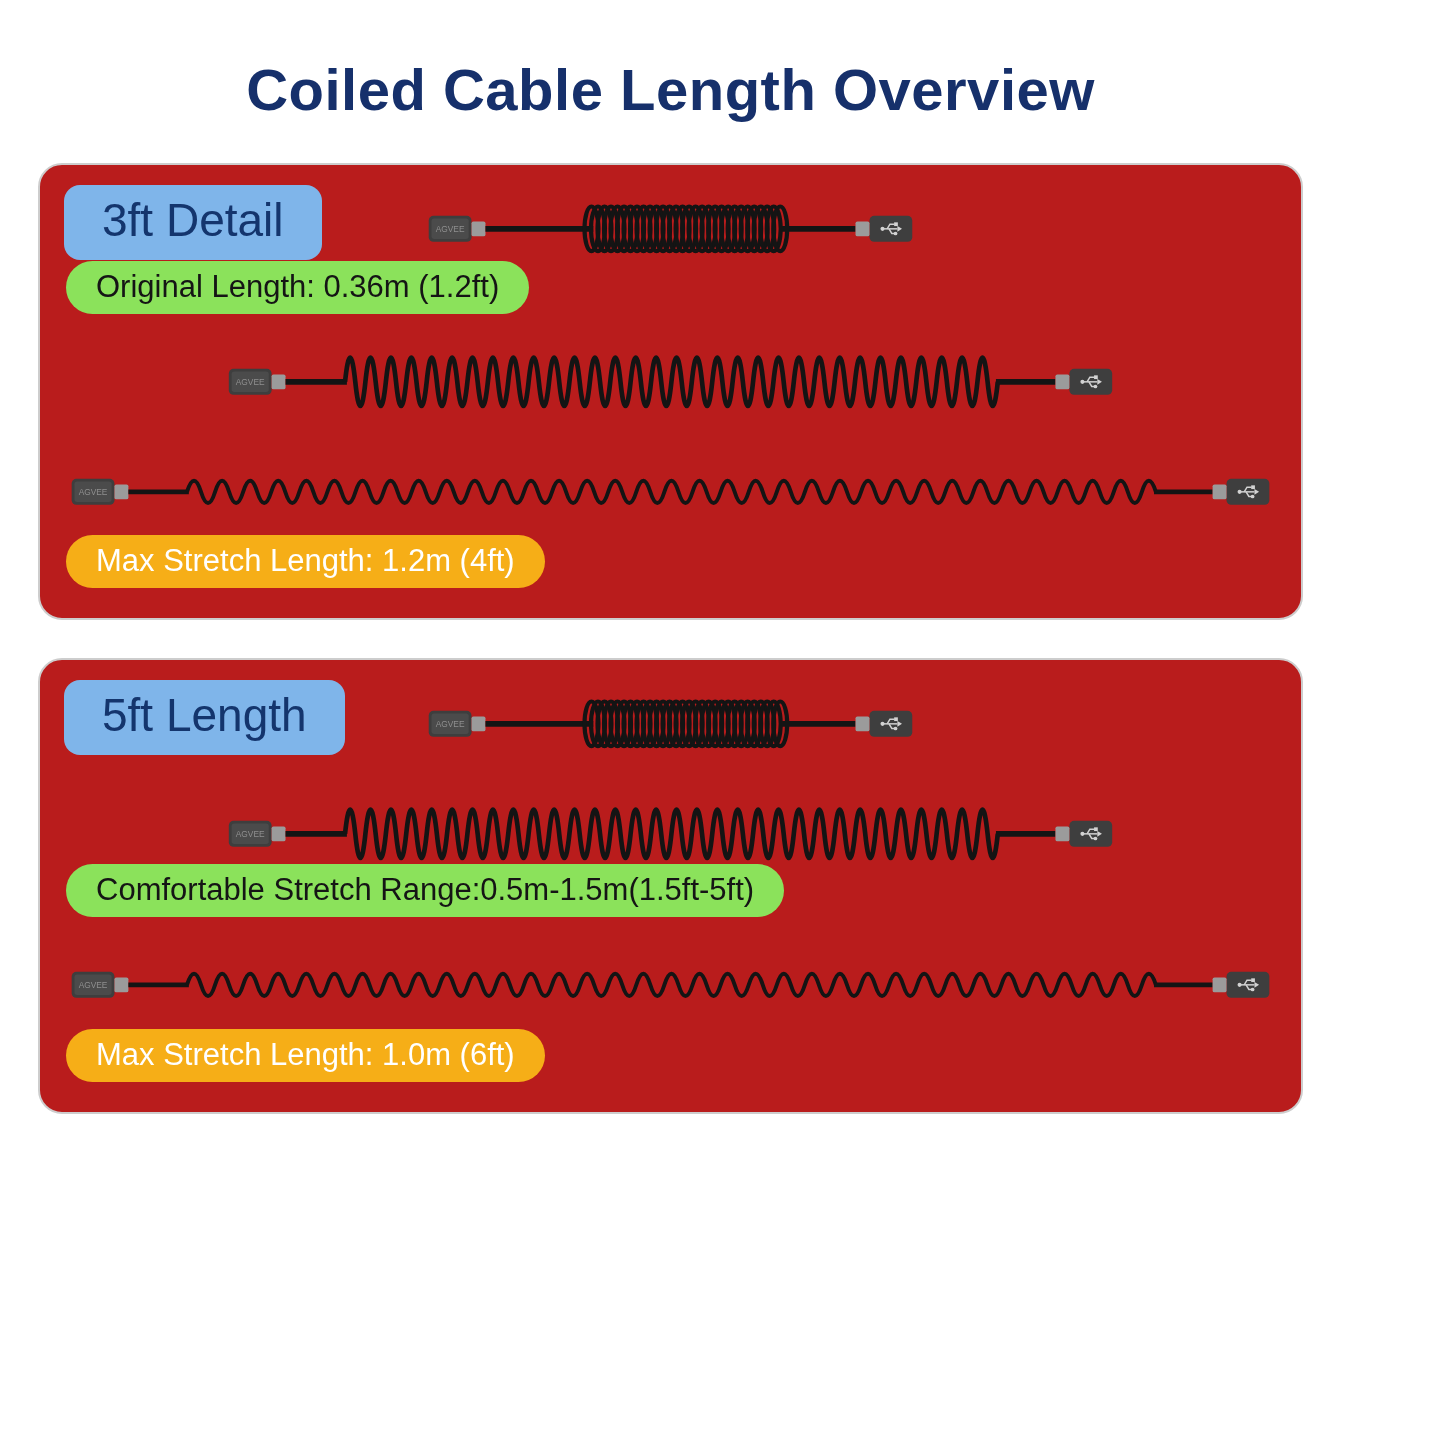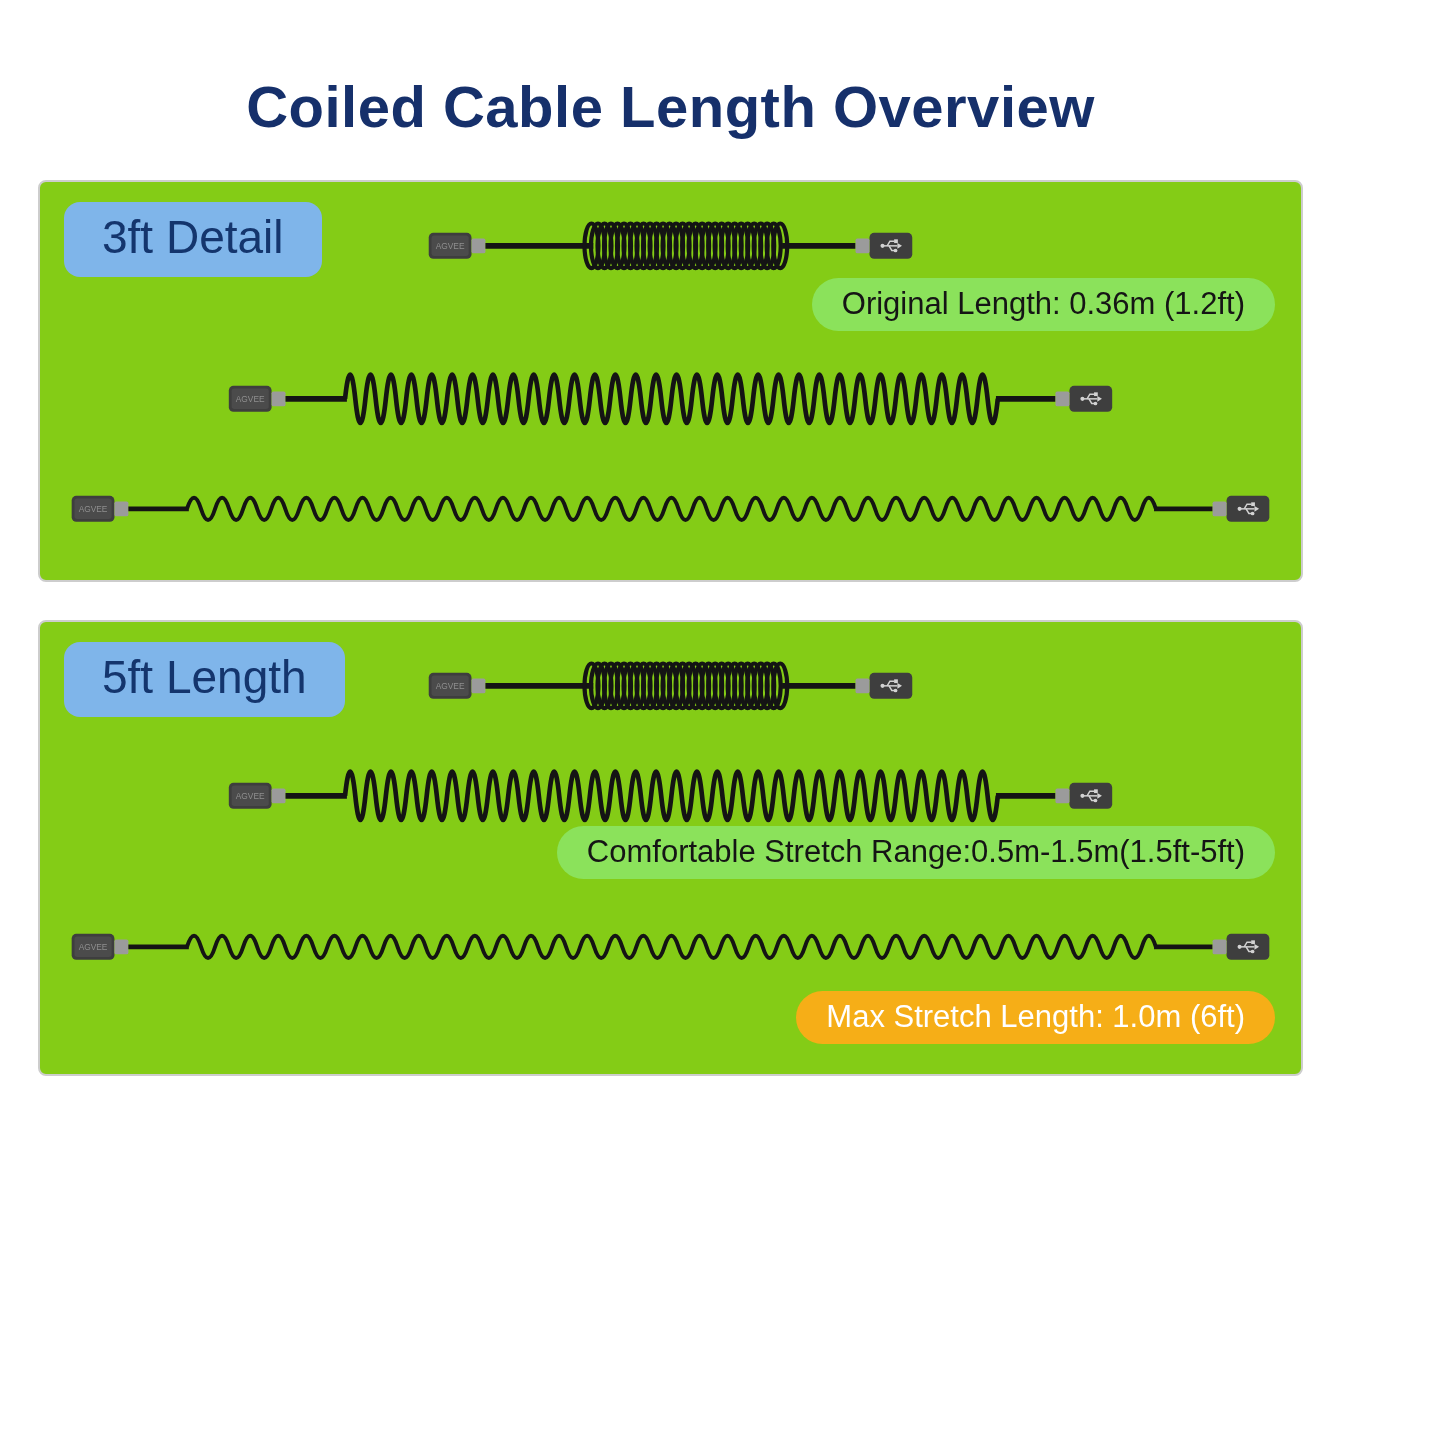--- a/index.html
+++ b/index.html
@@ -1,53 +1,53 @@
 <!DOCTYPE html>
 <html><head>
 <meta charset="utf-8">
 <style>
   html,body{margin:0;padding:0;background:#ffffff;}
   body{
     width:1445px;
     font-family:"Liberation Sans", sans-serif;
     -webkit-font-smoothing:antialiased;
   }
-  .page{width:1341px;box-sizing:border-box;padding:55px 38px 30px;}
+  .page{width:1341px;box-sizing:border-box;padding:38px 38px 30px;}
   .title{
     text-align:center;
     font-size:58px;
     font-weight:bold;
     color:#16306b;
     margin:18px 0 40px;
     letter-spacing:0.5px;
   }
   .panel{
     position:relative;
     border:2px solid #cdcdcd;
-    border-radius:8px;
-    background:#84cc16;
+    border-radius:24px;
+    background:#b91c1c;
     padding:22px 26px 30px;
     margin-bottom:38px;
     box-sizing:border-box;
   }
   .badge{
     position:absolute;
     top:20px;
     left:24px;
     background:#7fb5ea;
     color:#14356d;
     font-size:46px;
     padding:10px 38px 14px;
     border-radius:16px;
     line-height:1.1;
   }
   .cable-row{
     display:flex;
     flex-direction:column;
-    align-items:flex-end;
+    align-items:flex-start;
   }
   .cable-svg{
     width:1315px;
     max-width:100%;
     height:auto;
     display:block;
   }
   .row-coiled .cable-svg{margin-top:0;}
   .row-stretched{margin-top:26px;}
   .row-max{margin-top:26px;}
@@ -162,20 +162,21 @@
             <line x1="1262" y1="45" x2="1278" y2="45"></line>
             <path d="M 1267 45 L 1270 40 L 1275 40"></path>
             <path d="M 1269 45 L 1272 50 L 1276 50"></path>
           </g>
           <circle cx="1262" cy="45" r="2.2" fill="#d2d2d2"></circle>
           <rect x="1274.5" y="38" width="4" height="4" fill="#d2d2d2"></rect>
           <circle cx="1276" cy="50" r="2" fill="#d2d2d2"></circle>
           <path d="M 1278 42 L 1283 45 L 1278 48 Z" fill="#d2d2d2"></path>
           <rect x="1233" y="37" width="15" height="16" rx="2" fill="#9b9b9b"></rect>
         </svg>
+      <div class="pill orange">Max Stretch Length: 1.2m (4ft)</div>
     </div>
   </div>
 
   <div class="panel">
     <div class="badge">5ft Length</div>
 
     <div class="cable-row row-coiled">
       <svg class="cable-svg" viewBox="0 0 1300 90">
           <rect x="390" y="31" width="46" height="28" rx="5" fill="#3e3e3e"></rect>
           <rect x="393" y="34" width="40" height="22" rx="3" fill="#4b4b4b"></rect>

